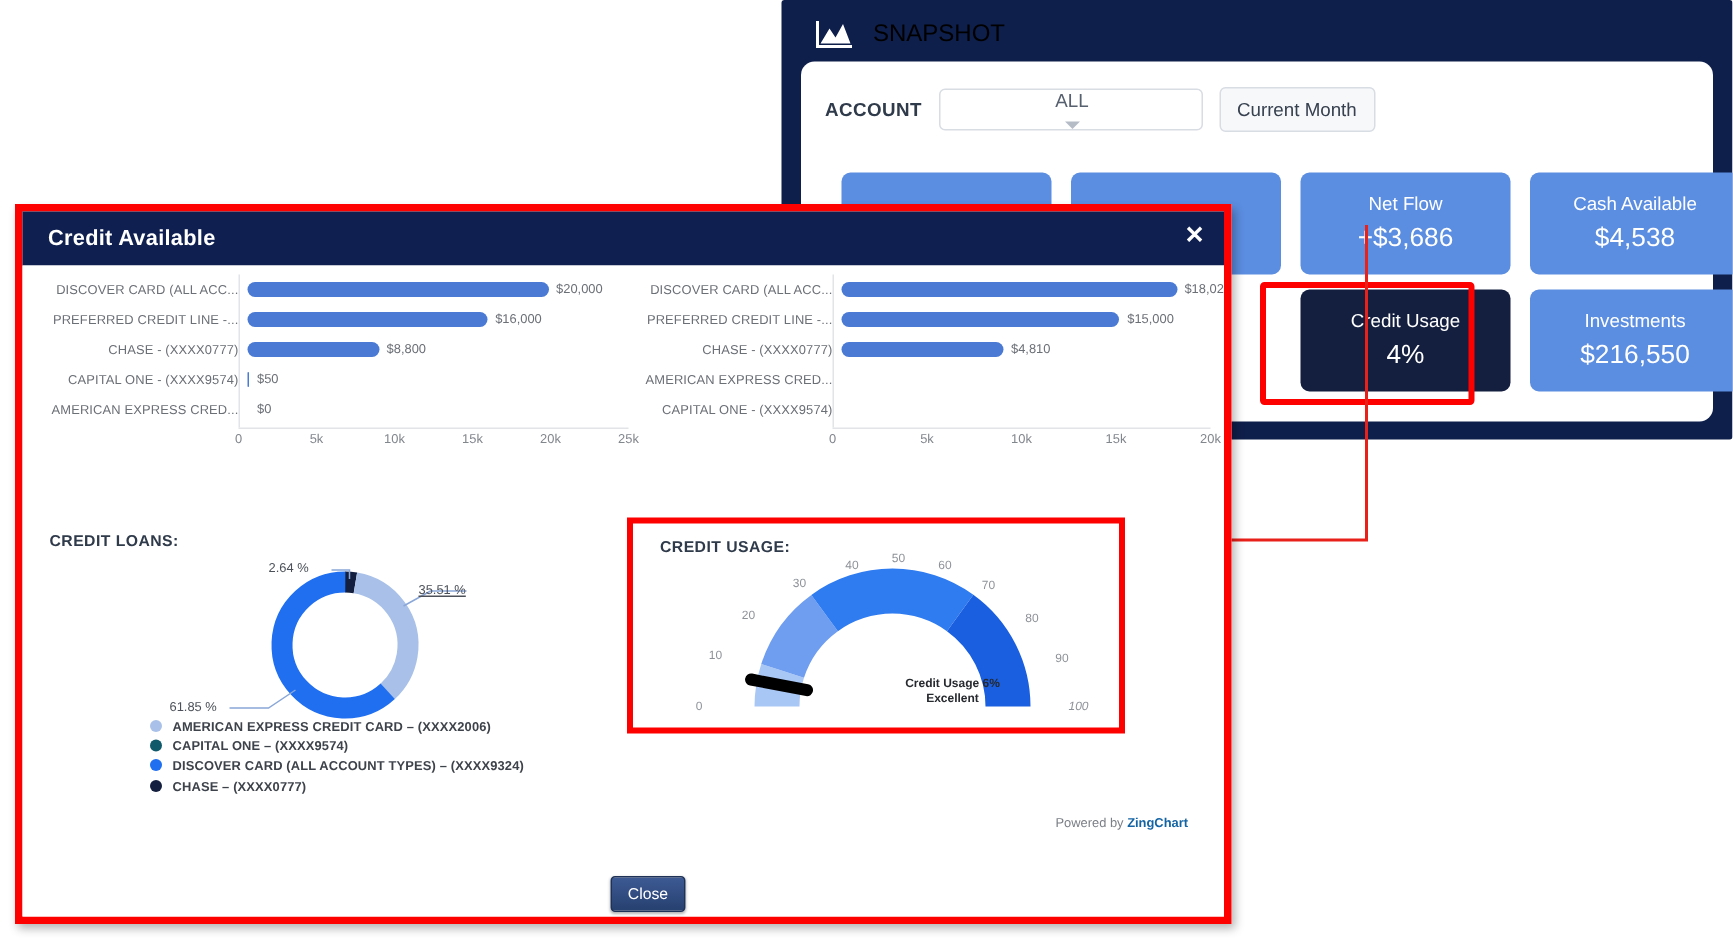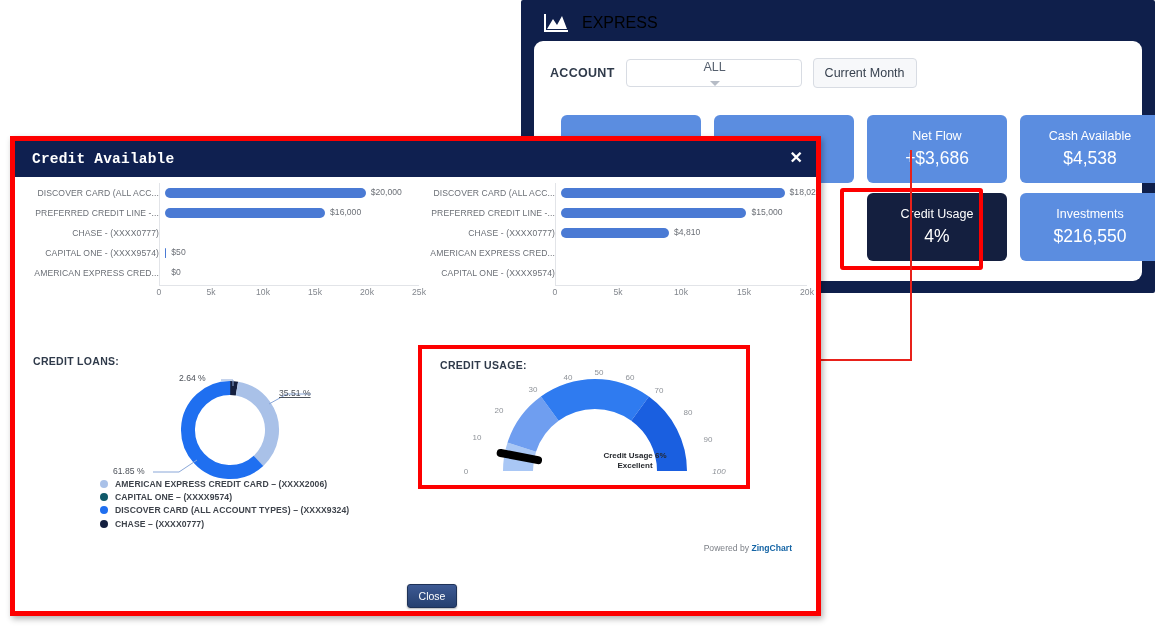--- a/index.html
+++ b/index.html
@@ -67,21 +67,21 @@
   
   #modal-outer{
     position:absolute;left:10px;top:136px;width:811px;height:480px;
     border:5px solid #fd0000; box-sizing:border-box; background:#ffffff;
     box-shadow:2px 3px 6px rgba(0,0,0,.30);
   }
   #modal-header{
     position:absolute;left:0;top:0;right:0;height:36px;background:#0f2050;
     display:flex;align-items:center;
   }
-  #modal-title{color:#ffffff;font-size:14.5px;font-weight:700;margin-left:17px;letter-spacing:.2px;font-family:Liberation Mono, monospace;}
+  #modal-title{color:#ffffff;font-size:14.5px;font-weight:700;margin-left:17px;letter-spacing:.2px;}
   #modal-close{
     position:absolute;right:13px;top:9px;color:#ffffff;font-size:16px;font-weight:700;
     line-height:16px;cursor:pointer;
   }
   #modal-body{position:absolute;left:0;top:36px;right:0;bottom:0;background:#ffffff;}
 
   
   .barchart{position:absolute;top:6px;height:120px;}
   #barchart-left{left:14px;width:390px;}
   #barchart-right{left:410px;width:390px;}
@@ -138,21 +138,21 @@
 
 <div id="snapshot-panel">
 
   <div id="snapshot-header">
     <span id="snapshot-icon">
       <svg width="26" height="22" viewBox="0 0 26 22">
         <path d="M2 2 L2 19 L25 19" fill="none" stroke="#ffffff" stroke-width="2"></path>
         <path d="M4 17 L10 7 L14 13 L19 4 L24 17 Z" fill="#ffffff"></path>
       </svg>
     </span>
-    <span>EXPRESS</span>
+    <span>SNAPSHOT</span>
   </div>
 
   <div id="snapshot-card">
 
     <div id="account-row">
       <span id="account-label">ACCOUNT</span>
       <div id="account-select">
         <span>ALL</span>
         <span class="caret"></span>
       </div>
@@ -217,20 +217,24 @@
       </div>
       <div class="bc-row">
         <div class="bc-label">PREFERRED CREDIT LINE -...</div>
         <div class="bc-track">
           <div class="bc-bar" style="width:63%"></div>
           <div class="bc-val" style="left:65%">$16,000</div>
         </div>
       </div>
       <div class="bc-row">
         <div class="bc-label">CHASE - (XXXX0777)</div>
+        <div class="bc-track">
+          <div class="bc-bar" style="width:34.5%"></div>
+          <div class="bc-val" style="left:36.5%">$8,800</div>
+        </div>
       </div>
       <div class="bc-row">
         <div class="bc-label">CAPITAL ONE - (XXXX9574)</div>
         <div class="bc-track">
           <div class="bc-bar" style="width:0.2%"></div>
           <div class="bc-val" style="left:2.5%">$50</div>
         </div>
       </div>
       <div class="bc-row">
         <div class="bc-label">AMERICAN EXPRESS CRED...</div>

